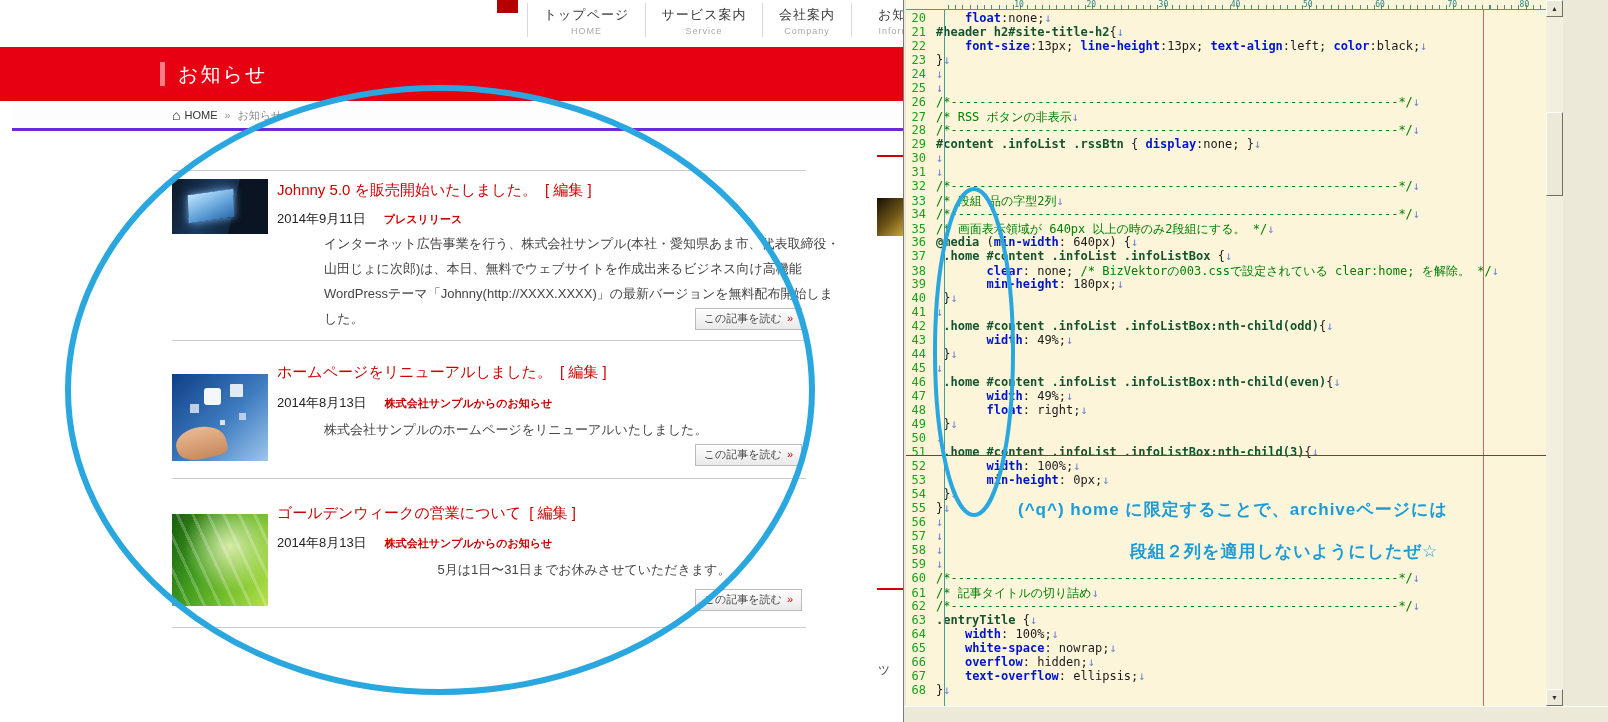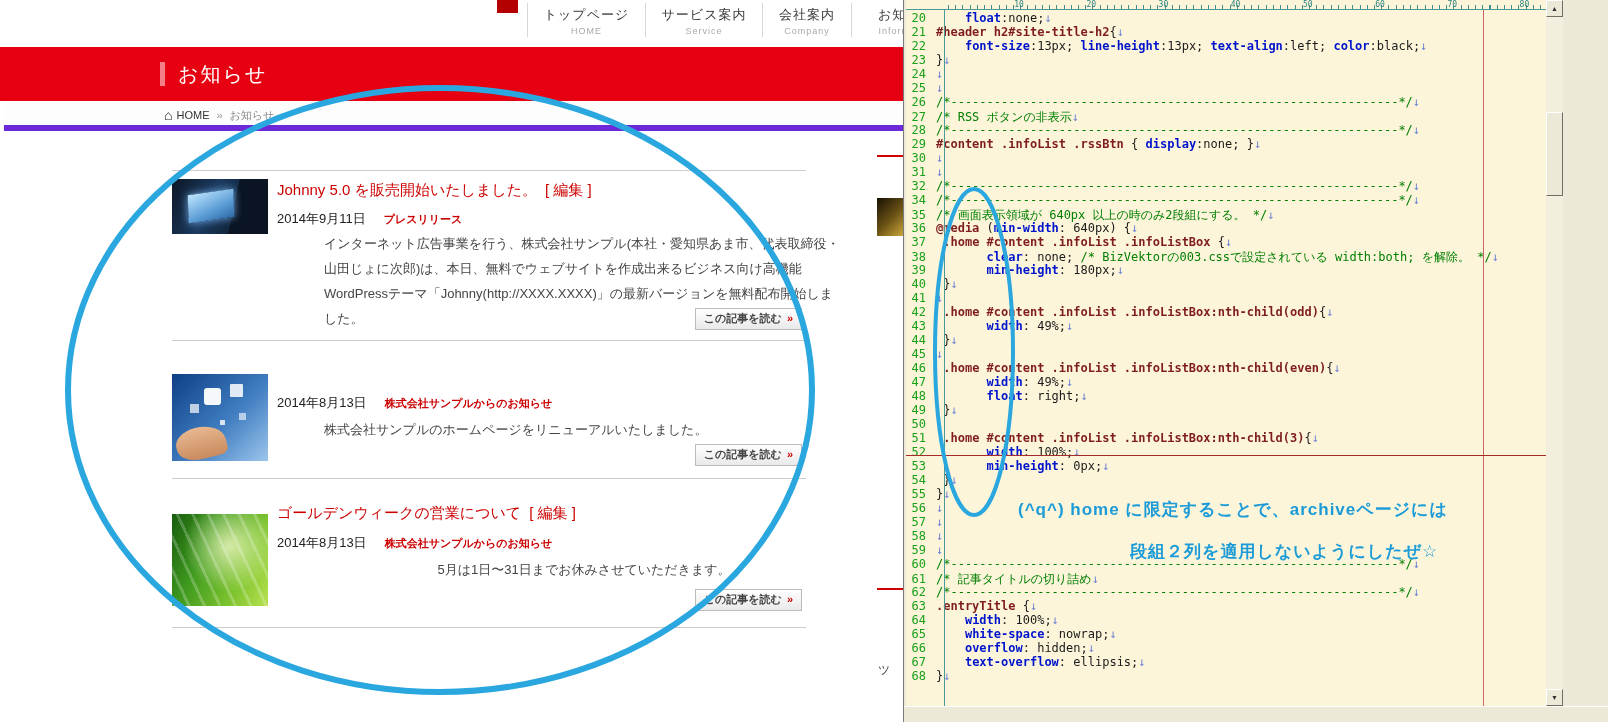--- a/index.html
+++ b/index.html
@@ -14,39 +14,39 @@
 
   #nav { position:absolute; left:527px; top:3px; height:34px; display:flex; }
   .nav-item { border-left:1px solid #d8d8d8; text-align:center; padding-top:3px; cursor:pointer; }
   .nav-label { font-size:13px; color:#3a3a3a; letter-spacing:1px; white-space:nowrap; }
   .nav-sub   { font-size:9px; color:#a9a9a9; letter-spacing:1px; margin-top:2px; white-space:nowrap; }
 
   #banner { position:absolute; left:0; top:47px; width:905px; height:54px; background:#e60012; }
   #banner .accent-bar { position:absolute; left:160px; top:15px; width:5px; height:24px; background:rgba(255,255,255,.5); }
   #banner h1 { position:absolute; left:178px; top:14px; font-size:20px; font-weight:normal; color:#fff; letter-spacing:2px; }
 
-  #breadcrumb { position:absolute; left:4px; top:101px; width:1060px; height:30px; background:#fdfdfd;
-                border-bottom:6px solid #6d28d9; line-height:29px; font-size:11px; color:#888; padding-left:160px; white-space:nowrap; }
+  #breadcrumb { position:absolute; left:12px; top:101px; width:1060px; height:30px; background:#fdfdfd;
+                border-bottom:3px solid #6d28d9; line-height:29px; font-size:11px; color:#888; padding-left:160px; white-space:nowrap; }
   #breadcrumb .bc-home-icon { font-size:14px; color:#222; margin-right:4px; vertical-align:-1px; }
   #breadcrumb .bc-home { color:#333; }
   #breadcrumb .bc-sep { color:#999; margin:0 7px; }
   #breadcrumb .bc-cur { color:#8a8a8a; }
 
   #entries { position:absolute; left:172px; top:170px; width:634px; }
   .entry { position:relative; border-top:1px solid #ccc; }
   .entry.last { border-bottom:1px solid #ccc;text-align:center; }
   .thumb { position:absolute; left:0; width:96px; overflow:hidden; }
   .etitle-row { position:absolute; left:105px; font-size:15px; color:#cc0000; white-space:nowrap; }
   .etitle { color:#cc0000; text-decoration:none; cursor:pointer; }
   .eedit { color:#cc0000; margin-left:8px; cursor:pointer; }
   .meta { position:absolute; left:105px; font-size:13px; color:#222; white-space:nowrap; }
   .ecat { color:#cc0000; font-size:11px; font-weight:bold; margin-left:18px; }
   .ebody { position:absolute; left:105px; font-size:13px; color:#444; line-height:25px;margin-left:47px; }
   .readmore { position:absolute; right:4px; font-size:11px; color:#444; text-decoration:none; cursor:pointer;
-              background:linear-gradient(#ffffff,#e9e9e9); border:1px solid #bbb; padding:2px 8px 3px; white-space:nowrap;font-weight:bold; }
+              background:linear-gradient(#ffffff,#e9e9e9); border:1px solid #bbb; padding:2px 8px 3px; white-space:nowrap; }
   .readmore .arr { color:#cc0000; margin-left:5px; }
 
   
   .thumb-person-laptop { background:linear-gradient(115deg,#0c1726 0%,#1b3a5e 40%,#0d2033 75%,#091320 100%); }
   .thumb-person-laptop::before { content:""; position:absolute; right:-8px; top:0; width:42px; height:100%;
               background:#0a1422; transform:skewX(-12deg); }
   .thumb-person-laptop::after { content:""; position:absolute; left:16px; top:13px; width:46px; height:28px;
               background:linear-gradient(160deg,#bfe6ff,#5e9fd6 60%,#2d6aa8);
               transform:rotate(-8deg) skewX(-6deg); box-shadow:0 0 9px rgba(130,190,255,.85); }
   .thumb-hand-tech { background:linear-gradient(135deg,#0e3f86 0%,#3f7cc0 55%,#9cc6ec 100%); }
@@ -74,21 +74,21 @@
   #editor { position:absolute; left:903px; top:0; width:705px; height:722px; background:#ece9d8;
             border-left:1px solid #7a7a7a; z-index:10; }
   #pane { position:absolute; left:2px; top:0; width:640px; height:706px; background:#fcf5da; overflow:hidden;padding-left:32px; }
   #gutter-sep { position:absolute; left:38px; top:0; width:1px; height:706px; background:#4a9a9a; }
 
   #code { position:absolute; left:0; top:-3px; width:640px; }
   .row { height:14px; line-height:14px; font:12px "DejaVu Sans Mono","Liberation Mono",monospace; white-space:pre; }
   .ln { display:inline-block; width:30px; text-align:right; color:#18a018; padding-right:10px; }
   .tk-p { color:#1a1a1a; }
   .tk-k { color:#0014cc; font-weight:bold; }
-  .tk-s { color:#7f1d1d; font-weight:bold;margin-top:7px; }
+  .tk-s { color:#14532d; font-weight:bold;margin-top:7px; }
   .tk-c { color:#007f00; }
   .eol { color:#6f83d2; }
 
   #ruler { position:absolute; left:0; top:0; width:640px; height:10px; background:#fcf5da; border-bottom:1px solid #4a9a9a; }
   #ruler::after { content:""; position:absolute; left:42px; right:0; bottom:0; height:4px;
                   background:repeating-linear-gradient(90deg, rgba(50,130,130,.9) 0 1px, transparent 1px 7.22px); }
   .rnum { position:absolute; top:0; font:8px "DejaVu Sans Mono",monospace; color:#2a8282; }
 
   #marginline { position:absolute; left:577px; top:0; width:1px; height:706px; background:#cc6666; }
   #cursorline { position:absolute; left:0; top:455px; width:640px; height:1px; background:#a82b2b; }
@@ -145,20 +145,21 @@
   <div id="entries">
       <div class="entry" style="height: 170px;">
         <div class="thumb thumb-person-laptop" style="top:8px;height:55px"></div>
         <div class="etitle-row" style="top:10px"><a class="etitle">Johnny 5.0 を販売開始いたしました。</a><span class="eedit">[ 編集 ]</span></div>
         <div class="meta" style="top:39px"><span class="edate">2014年9月11日</span><span class="ecat">プレスリリース</span></div>
         <div class="ebody" style="top:60px;width:520px">インターネット広告事業を行う、株式会社サンプル(本社・愛知県あま市、代表取締役・山田じょに次郎)は、本日、無料でウェブサイトを作成出来るビジネス向け高機能WordPressテーマ「Johnny(http://XXXX.XXXX)」の最新バージョンを無料配布開始しました。</div>
         <a class="readmore" style="top:137px"><span>この記事を読む</span><span class="arr">»</span></a>
       </div>
       <div class="entry" style="height: 138px;">
         <div class="thumb thumb-hand-tech" style="top:33px;height:87px"></div>
+        <div class="etitle-row" style="top:22px"><a class="etitle">ホームページをリニューアルしました。</a><span class="eedit">[ 編集 ]</span></div>
         <div class="meta" style="top:53px"><span class="edate">2014年8月13日</span><span class="ecat">株式会社サンプルからのお知らせ</span></div>
         <div class="ebody" style="top:76px;width:520px">株式会社サンプルのホームページをリニューアルいたしました。</div>
         <a class="readmore" style="top:103px"><span>この記事を読む</span><span class="arr">»</span></a>
       </div>
       <div class="entry last" style="height: 150px;">
         <div class="thumb thumb-green-leaves" style="top:35px;height:92px"></div>
         <div class="etitle-row" style="top:25px"><a class="etitle">ゴールデンウィークの営業について</a><span class="eedit">[ 編集 ]</span></div>
         <div class="meta" style="top:55px"><span class="edate">2014年8月13日</span><span class="ecat">株式会社サンプルからのお知らせ</span></div>
         <div class="ebody" style="top:78px;width:520px">5月は1日〜31日までお休みさせていただきます。</div>
         <a class="readmore" style="top:110px"><span>この記事を読む</span><span class="arr">»</span></a>
@@ -183,25 +184,26 @@
         <div class="row"><span class="ln">23</span><span><span class="tk-p">}</span></span><span class="eol">↓</span></div>
         <div class="row"><span class="ln">24</span><span></span><span class="eol">↓</span></div>
         <div class="row"><span class="ln">25</span><span></span><span class="eol">↓</span></div>
         <div class="row"><span class="ln">26</span><span><span class="tk-c">/*--------------------------------------------------------------*/</span></span><span class="eol">↓</span></div>
         <div class="row"><span class="ln">27</span><span><span class="tk-c">/* RSS ボタンの非表示</span></span><span class="eol">↓</span></div>
         <div class="row"><span class="ln">28</span><span><span class="tk-c">/*--------------------------------------------------------------*/</span></span><span class="eol">↓</span></div>
         <div class="row"><span class="ln">29</span><span><span class="tk-s">#content .infoList .rssBtn</span><span class="tk-p"> { </span><span class="tk-k">display</span><span class="tk-p">:none; }</span></span><span class="eol">↓</span></div>
         <div class="row"><span class="ln">30</span><span></span><span class="eol">↓</span></div>
         <div class="row"><span class="ln">31</span><span></span><span class="eol">↓</span></div>
         <div class="row"><span class="ln">32</span><span><span class="tk-c">/*--------------------------------------------------------------*/</span></span><span class="eol">↓</span></div>
+        <div class="row"><span class="ln">33</span><span><span class="tk-c">/* 段組 品の字型2列</span></span><span class="eol">↓</span></div>
         <div class="row"><span class="ln">34</span><span><span class="tk-c">/*--------------------------------------------------------------*/</span></span><span class="eol">↓</span></div>
         <div class="row"><span class="ln">35</span><span><span class="tk-c">/* 画面表示領域が 640px 以上の時のみ2段組にする。 */</span></span><span class="eol">↓</span></div>
         <div class="row"><span class="ln">36</span><span><span class="tk-s">@media</span><span class="tk-p"> (</span><span class="tk-k">min-width</span><span class="tk-p">: 640px) {</span></span><span class="eol">↓</span></div>
         <div class="row"><span class="ln">37</span><span><span class="tk-p"> </span><span class="tk-s">.home #content .infoList .infoListBox</span><span class="tk-p"> {</span></span><span class="eol">↓</span></div>
-        <div class="row"><span class="ln">38</span><span><span class="tk-p">       </span><span class="tk-k">clear</span><span class="tk-p">: none; </span><span class="tk-c">/* BizVektorの003.cssで設定されている width:both; を解除。 */</span></span><span class="eol">↓</span></div>
+        <div class="row"><span class="ln">38</span><span><span class="tk-p">       </span><span class="tk-k">clear</span><span class="tk-p">: none; </span><span class="tk-c">/* BizVektorの003.cssで設定されている clear:home; を解除。 */</span></span><span class="eol">↓</span></div>
         <div class="row"><span class="ln">39</span><span><span class="tk-p">       </span><span class="tk-k">min-height</span><span class="tk-p">: 180px;</span></span><span class="eol">↓</span></div>
         <div class="row"><span class="ln">40</span><span><span class="tk-p"> }</span></span><span class="eol">↓</span></div>
         <div class="row"><span class="ln">41</span><span></span><span class="eol">↓</span></div>
         <div class="row"><span class="ln">42</span><span><span class="tk-p"> </span><span class="tk-s">.home #content .infoList .infoListBox:nth-child(odd)</span><span class="tk-p">{</span></span><span class="eol">↓</span></div>
         <div class="row"><span class="ln">43</span><span><span class="tk-p">       </span><span class="tk-k">width</span><span class="tk-p">: 49%;</span></span><span class="eol">↓</span></div>
         <div class="row"><span class="ln">44</span><span><span class="tk-p"> }</span></span><span class="eol">↓</span></div>
         <div class="row"><span class="ln">45</span><span></span><span class="eol">↓</span></div>
         <div class="row"><span class="ln">46</span><span><span class="tk-p"> </span><span class="tk-s">.home #content .infoList .infoListBox:nth-child(even)</span><span class="tk-p">{</span></span><span class="eol">↓</span></div>
         <div class="row"><span class="ln">47</span><span><span class="tk-p">       </span><span class="tk-k">width</span><span class="tk-p">: 49%;</span></span><span class="eol">↓</span></div>
         <div class="row"><span class="ln">48</span><span><span class="tk-p">       </span><span class="tk-k">float</span><span class="tk-p">: right;</span></span><span class="eol">↓</span></div>

